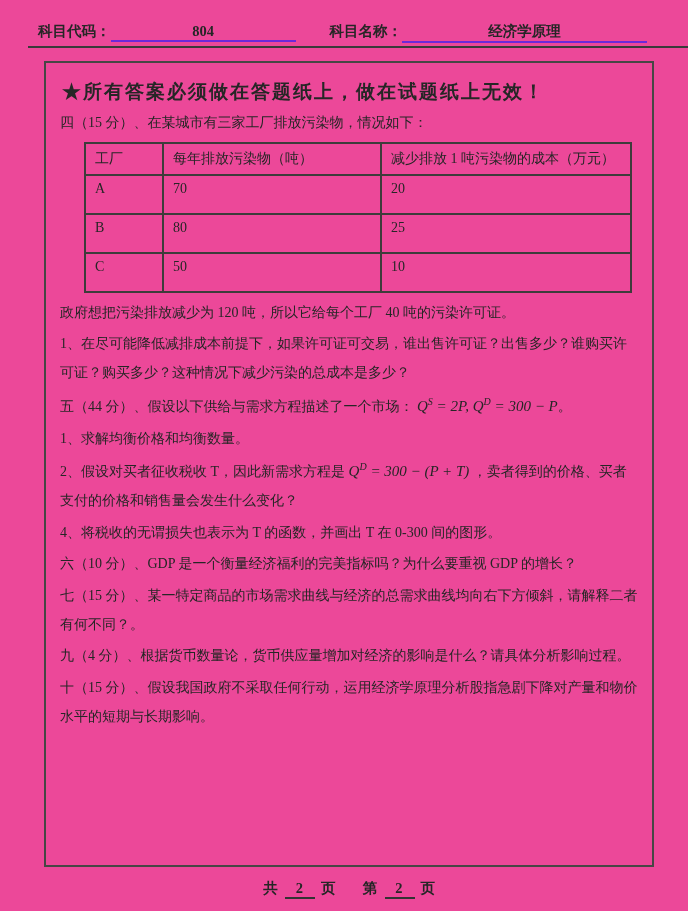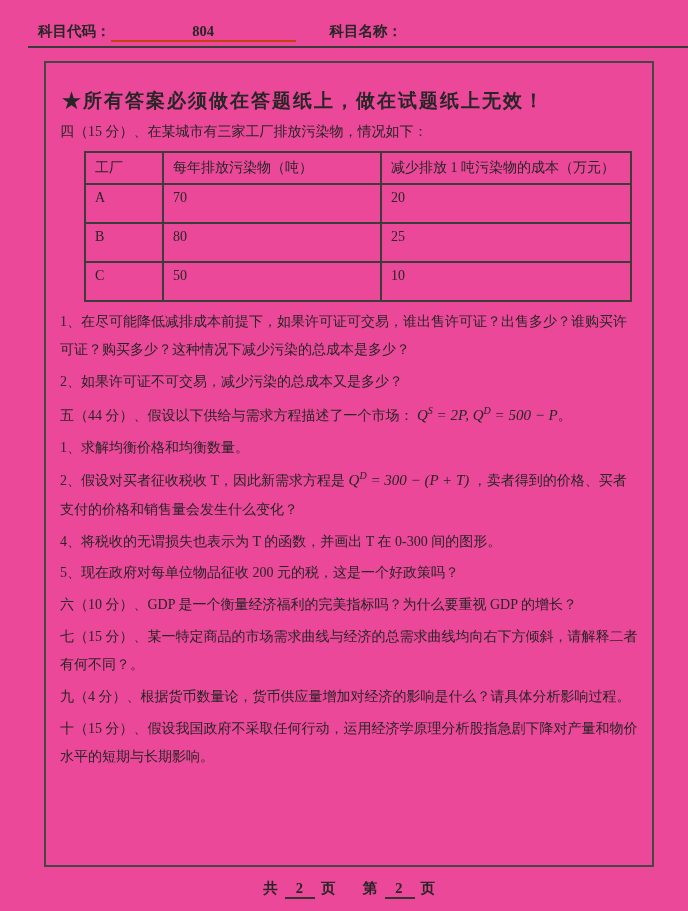--- a/index.html
+++ b/index.html
@@ -12,35 +12,35 @@
     color:#262626;
     overflow:hidden;
   }
   
   .header{
     position:absolute;top:22px;left:38px;right:14px;
     font-size:14.5px;font-weight:bold;
     display:flex;align-items:baseline;white-space:nowrap;
   }
   .hfield{
-    display:inline-block;border-bottom:2px solid #c2410c;
+    display:inline-block;border-bottom:2px solid #6d28d9;
     text-align:center;font-weight:bold;
   }
   .hfield.code{min-width:185px;}
   .hfield.name{min-width:245px;}
   .header-rule{
     position:absolute;top:46px;left:28px;right:0;
     border-top:2px solid #3a3a3a;height:0;
   }
   
   .content-box{
     position:absolute;left:44px;top:61px;width:610px;height:806px;
     border:2px solid #474645;
     box-sizing:border-box;
-    padding:17px 14px 0 14px;
+    padding:8px 14px 0 14px;
     background:transparent;
   }
   .notice{
     font-size:19px;font-weight:bold;letter-spacing:2px;
     margin:8px 0 4px 2px;
   }
   .para{
     font-size:14px;line-height:2.05;margin:3px 0;
   }
   .math{
@@ -78,20 +78,21 @@
 </head>
 <body>
 
 <div class="page">
 
   <div class="header">
     <span>科目代码：</span>
     <span class="hfield code">804</span>
     <span style="width:34px"></span>
     <span>科目名称：</span>
+    <span class="hfield name">经济学原理</span>
   </div>
   <div class="header-rule"></div>
 
   <div class="content-box">
 
     <div class="notice">★所有答案必须做在答题纸上，做在试题纸上无效！</div>
 
     <div class="para">四（15 分）、在某城市有三家工厂排放污染物，情况如下：</div>
 
     <table class="pollution">
@@ -112,38 +113,37 @@
         <td>25</td>
       </tr>
       <tr>
         <td>C</td>
         <td>50</td>
         <td>10</td>
       </tr>
     </tbody>
       </table>
 
+    <div class="para">政府想把污染排放减少为 120 吨，所以它给每个工厂 40 吨的污染许可证。</div>
     <div class="para">1、在尽可能降低减排成本前提下，如果许可证可交易，谁出售许可证？出售多少？谁购买许可证？购买多少？这种情况下减少污染的总成本是多少？</div>
-    <div class="para">2、如果许可证不可交易，减少污染的总成本又是多少？</div>
 
     <div class="para">
       <span>五（44 分）、假设以下供给与需求方程描述了一个市场：</span>
-      <span class="math"><span>Q</span><sup>S</sup><span> = 2P, </span><span>Q</span><sup>D</sup><span> = 500 − P</span></span><span>。</span>
+      <span class="math"><span>Q</span><sup>S</sup><span> = 2P, </span><span>Q</span><sup>D</sup><span> = 300 − P</span></span><span>。</span>
     </div>
 
     <div class="para">1、求解均衡价格和均衡数量。</div>
 
     <div class="para">
       <span>2、假设对买者征收税收 T，因此新需求方程是 </span>
       <span class="math"><span>Q</span><sup>D</sup><span> = 300 − (P + T)</span></span>
       <span>，卖者得到的价格、买者支付的价格和销售量会发生什么变化？</span>
     </div>
 
     <div class="para">4、将税收的无谓损失也表示为 T 的函数，并画出 T 在 0-300 间的图形。</div>
-    <div class="para">5、现在政府对每单位物品征收 200 元的税，这是一个好政策吗？</div>
 
     <div class="para">六（10 分）、GDP 是一个衡量经济福利的完美指标吗？为什么要重视 GDP 的增长？</div>
     <div class="para">七（15 分）、某一特定商品的市场需求曲线与经济的总需求曲线均向右下方倾斜，请解释二者有何不同？。</div>
     <div class="para">九（4 分）、根据货币数量论，货币供应量增加对经济的影响是什么？请具体分析影响过程。</div>
     <div class="para">十（15 分）、假设我国政府不采取任何行动，运用经济学原理分析股指急剧下降对产量和物价水平的短期与长期影响。</div>
 
   </div>
 
   <div class="footer">
     <span>共</span>

